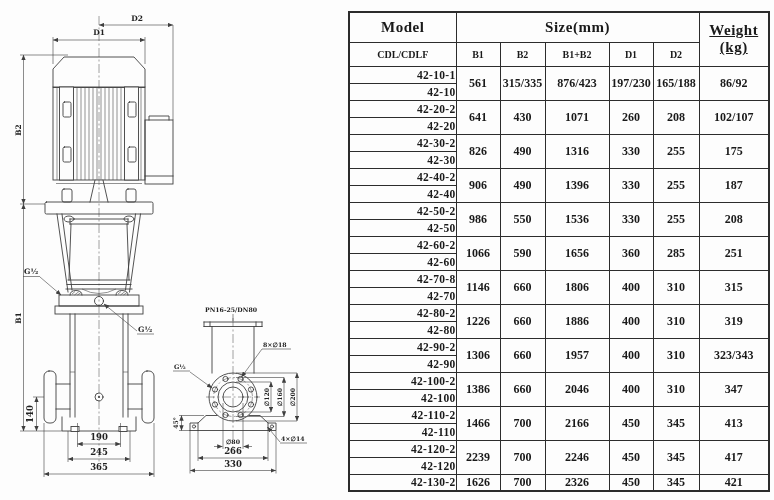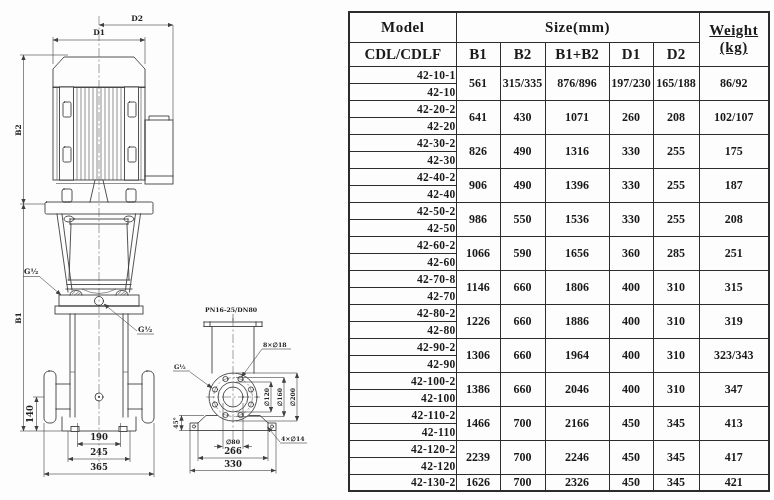--- a/index.html
+++ b/index.html
@@ -21,21 +21,21 @@
   
   table.spec{position:absolute;left:348px;top:11px;width:420px;border-collapse:collapse;
              table-layout:fixed;background:#fdfdfd;}
   table.spec{border:2px solid #2c2c2c;}
   .spec th,.spec td{border:1px solid #2c2c2c;text-align:center;vertical-align:middle;
              padding:0;white-space:nowrap;overflow:hidden;color:#1a1a1a;}
   .spec thead tr.h1{height:30px;}
   .spec thead tr.h2{height:24px;}
   .spec thead th{font-weight:bold;}
   .h1 th{font-size:15px;letter-spacing:.5px;}
-  .h2 th{font-size:15px;}
+  .h2 th{font-size:10px;}
   .w-head{font-size:13.5px;line-height:1.15;}
   .w-head span{display:block;text-decoration:underline;}
   .spec tbody tr{height:17px;}
   .spec tbody td{font-size:12px;font-weight:bold;}
   .spec td.c-model{font-size:11.5px;letter-spacing:.3px;text-align:right;}
 </style>
 </head>
 <body>
 
 <div class="page">
@@ -264,21 +264,21 @@
         <th>B1+B2</th>
         <th>D1</th>
         <th>D2</th>
       </tr>
     </thead>
     <tbody>
         <tr>
           <td class="c-model">42-10-1</td>
           <td rowspan="2">561</td>
           <td rowspan="2">315/335</td>
-          <td rowspan="2">876/896</td>
+          <td rowspan="2">876/423</td>
           <td rowspan="2">197/230</td>
           <td rowspan="2">165/188</td>
           <td rowspan="2">86/92</td>
         </tr>
         <tr>
           <td class="c-model">42-10</td>
         </tr>
         <tr>
           <td class="c-model">42-20-2</td>
           <td rowspan="2">641</td>
@@ -360,21 +360,21 @@
           <td rowspan="2">310</td>
           <td rowspan="2">319</td>
         </tr>
         <tr>
           <td class="c-model">42-80</td>
         </tr>
         <tr>
           <td class="c-model">42-90-2</td>
           <td rowspan="2">1306</td>
           <td rowspan="2">660</td>
-          <td rowspan="2">1964</td>
+          <td rowspan="2">1957</td>
           <td rowspan="2">400</td>
           <td rowspan="2">310</td>
           <td rowspan="2">323/343</td>
         </tr>
         <tr>
           <td class="c-model">42-90</td>
         </tr>
         <tr>
           <td class="c-model">42-100-2</td>
           <td rowspan="2">1386</td>

